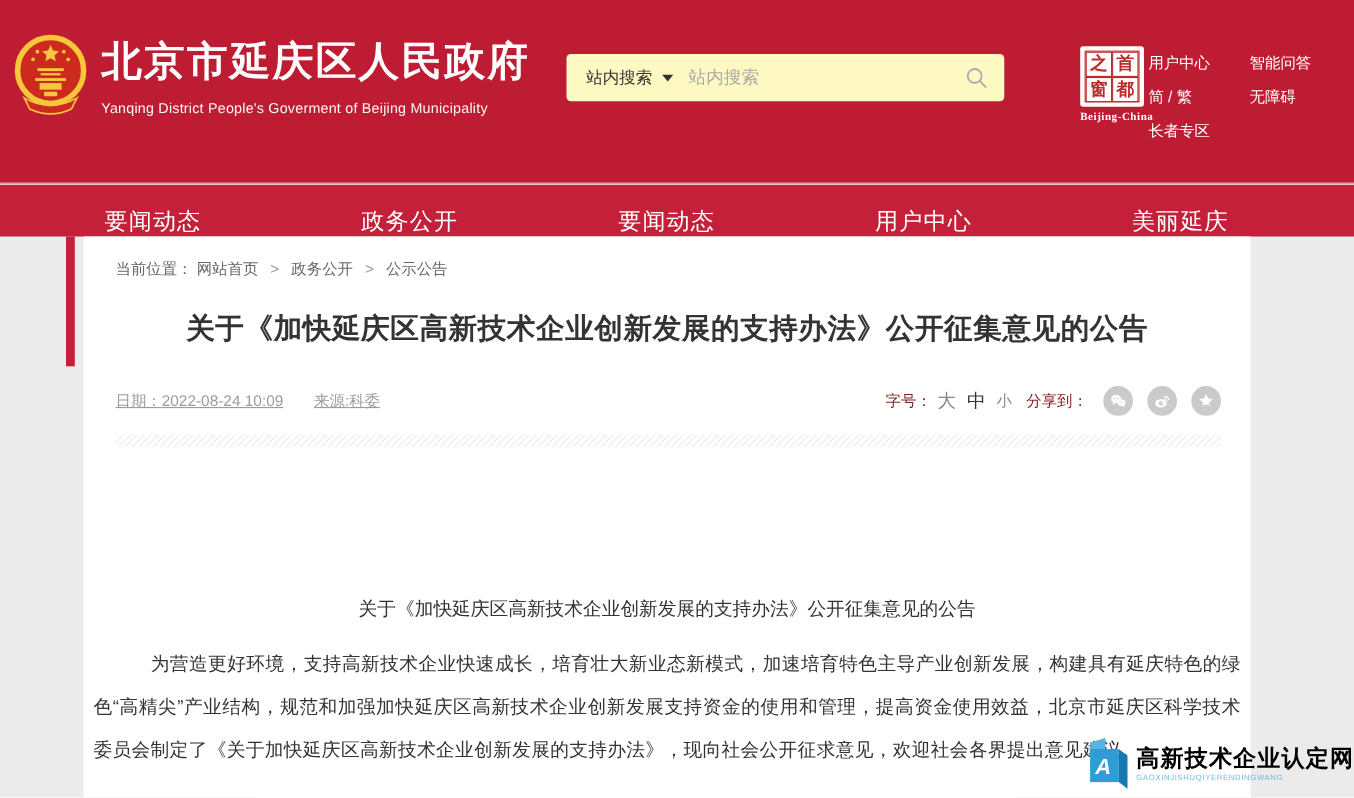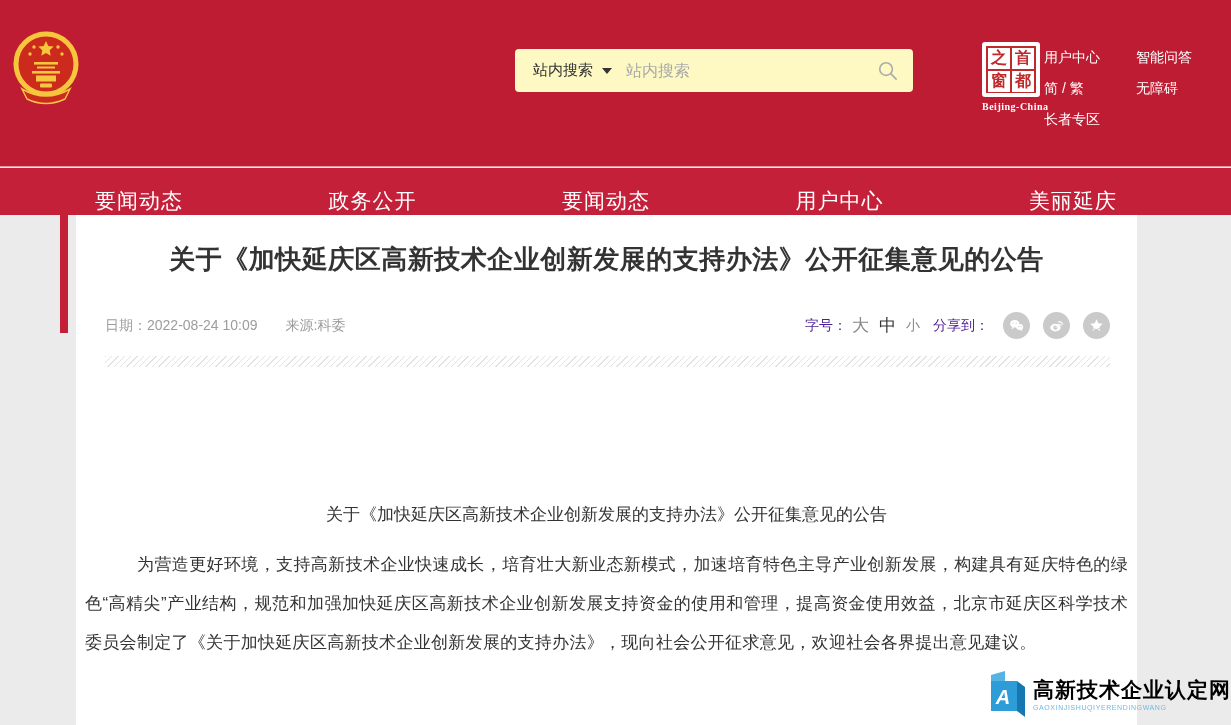--- a/index.html
+++ b/index.html
@@ -47,24 +47,24 @@
   
   .card { position:absolute; left:76px; top:215px; width:1061px; height:510px; background:#fff; }
 
   .breadcrumb { margin:21px 0 0 29px; font-size:14px; color:#666; }
   .breadcrumb a { color:#666; text-decoration:none; cursor:pointer; }
   .breadcrumb .sep { color:#999; margin:0 7px; }
 
   .article-title { margin-top:27px; text-align:center; font-size:26px; font-weight:bold; color:#333; letter-spacing:.5px; }
 
   .meta-row { margin:35px 27px 0 29px; display:flex; justify-content:space-between; align-items:center; }
-  .meta-left { font-size:14px; color:#9C9C9C; }
+  .meta-left { font-size:14px; color:#9C9C9C;text-decoration:underline; }
   .meta-left .src { margin-left:28px; }
   .meta-right { display:flex; align-items:center; }
-  .meta-right .lbl { font-size:14px; color:#4c1d95; }
+  .meta-right .lbl { font-size:14px; color:#7f1d1d; }
   .fs-btn { cursor:pointer; margin:0 5px; color:#888; }
   .fs-large { font-size:17px; }
   .fs-mid { font-size:17px; color:#333; }
   .fs-small { font-size:14px; }
   .share-lbl { margin:0 14px 0 8px; }
   .share-icons { display:flex; gap:13px; }
   .share-circle { width:27px; height:27px; border-radius:50%; background:#CACACA; display:flex;
                   align-items:center; justify-content:center; cursor:pointer; }
 
   .hatch { margin:17px 27px 0 29px; height:11px;
@@ -95,20 +95,24 @@
       <circle cx="52" cy="28" r="1.7" fill="#F6C63F"></circle>
       <rect x="24" y="36" width="24" height="2.6" fill="#F6C63F"></rect>
       <rect x="27" y="40.5" width="18" height="2" fill="#F6C63F"></rect>
       <rect x="22" y="45" width="28" height="2.6" fill="#F6C63F"></rect>
       <rect x="26" y="49.5" width="20" height="6" fill="#F6C63F"></rect>
       <rect x="30" y="57.5" width="12" height="4" rx="1" fill="#F6C63F"></rect>
       <path d="M12 63 q24 14 48 0 l-5 10 q-19 9 -38 0 z" fill="#CD2A1E" stroke="#F6C63F" stroke-width="1.5"></path>
     </svg>
   </div>
 
+  <div class="site-title-block">
+    <div class="site-title">北京市延庆区人民政府</div>
+    <div class="site-subtitle">Yanqing District People's Goverment of Beijing Municipality</div>
+  </div>
 
   <div class="search-box">
     <div class="search-cat">
       <span>站内搜索</span>
       <span class="caret-down"></span>
     </div>
     <input class="search-input" type="text" placeholder="站内搜索" style="">
     <button class="search-btn">
       <svg width="23" height="23" viewBox="0 0 24 24">
         <circle cx="10.5" cy="10.5" r="6.6" stroke="#ABABAB" stroke-width="1.7" fill="none"></circle>
@@ -145,20 +149,28 @@
     <a>要闻动态</a>
     <a>用户中心</a>
     <a>美丽延庆</a>
   </div>
 </div>
 
 <div class="side-strip"></div>
 
 <div class="card">
 
+  <div class="breadcrumb">
+    <span>当前位置：</span>
+    <a>网站首页</a>
+    <span class="sep">&gt;</span>
+    <a>政务公开</a>
+    <span class="sep">&gt;</span>
+    <a>公示公告</a>
+  </div>
 
   <div class="article-title">关于《加快延庆区高新技术企业创新发展的支持办法》公开征集意见的公告</div>
 
   <div class="meta-row">
     <div class="meta-left">
       <span>日期：</span><span>2022-08-24 10:09</span><span class="src"><span>来源:</span><span>科委</span></span>
     </div>
     <div class="meta-right">
       <span class="lbl">字号：</span>
       <span class="fs-btn fs-large">大</span>

